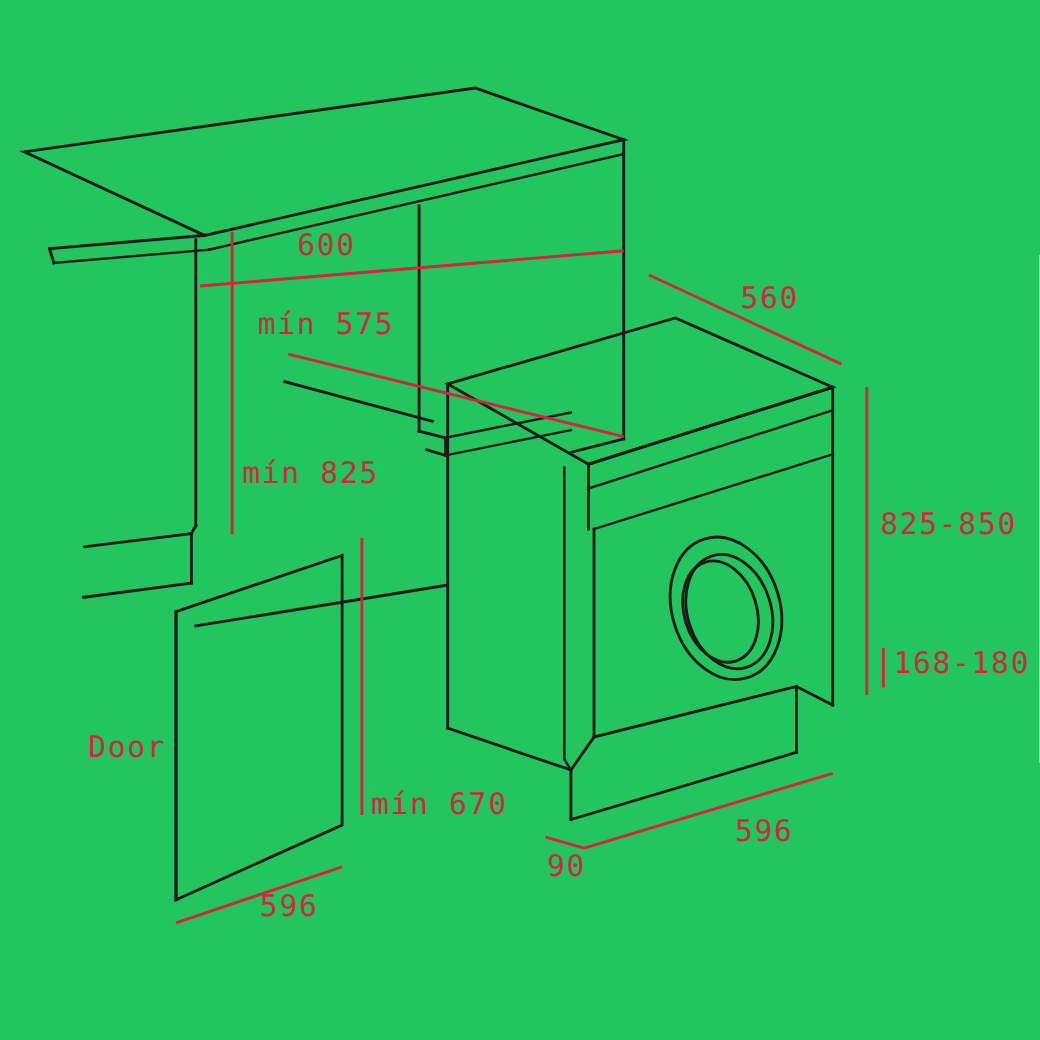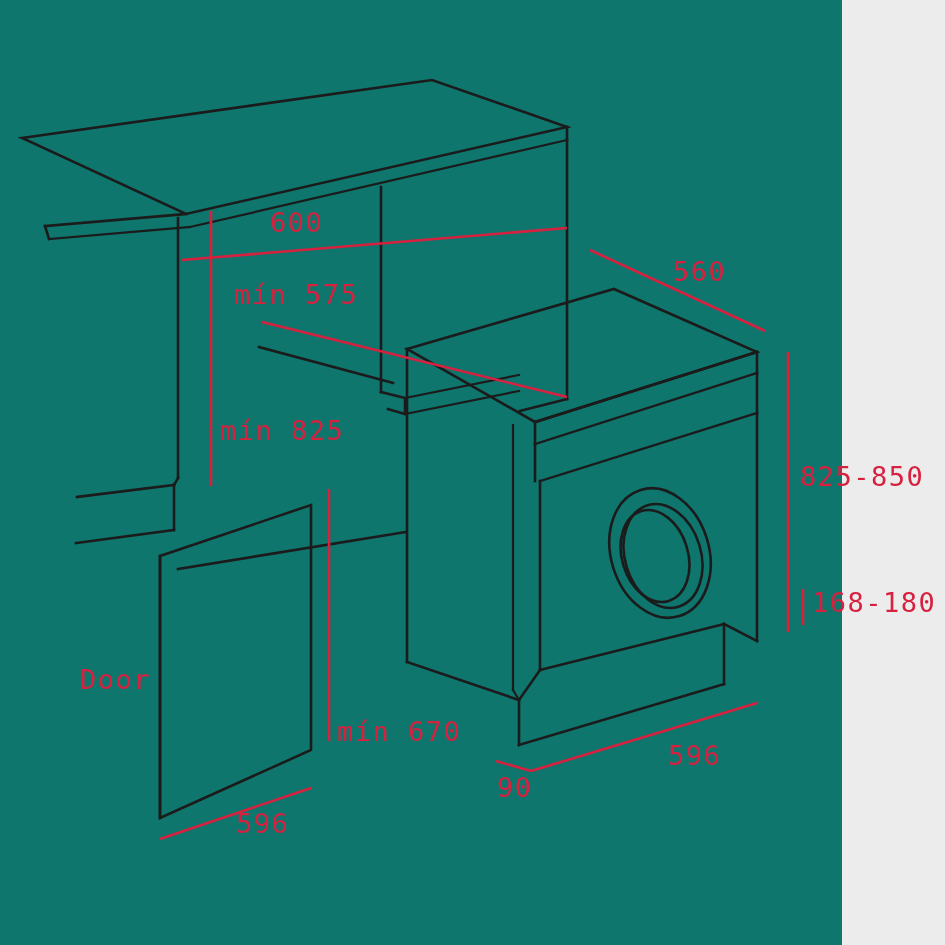--- a/index.html
+++ b/index.html
@@ -9,23 +9,23 @@
     background: #ececec;
   }
   body {
     width: 945px;
     height: 945px;
     overflow: hidden;
     font-family: "DejaVu Sans Mono", "Liberation Mono", monospace;
   }
   #diagram-root {
     position: relative;
-    width: 842px;
+    width: 945px;
     height: 945px;
-    background: #0f766e;
+    background: #22c55e;
   }
   svg#drawing {
     display: block;
     width: 945px;
     height: 945px;
   }
   .ink {
     fill: none;
     stroke: #1b1b1b;
     stroke-width: 2.6;

